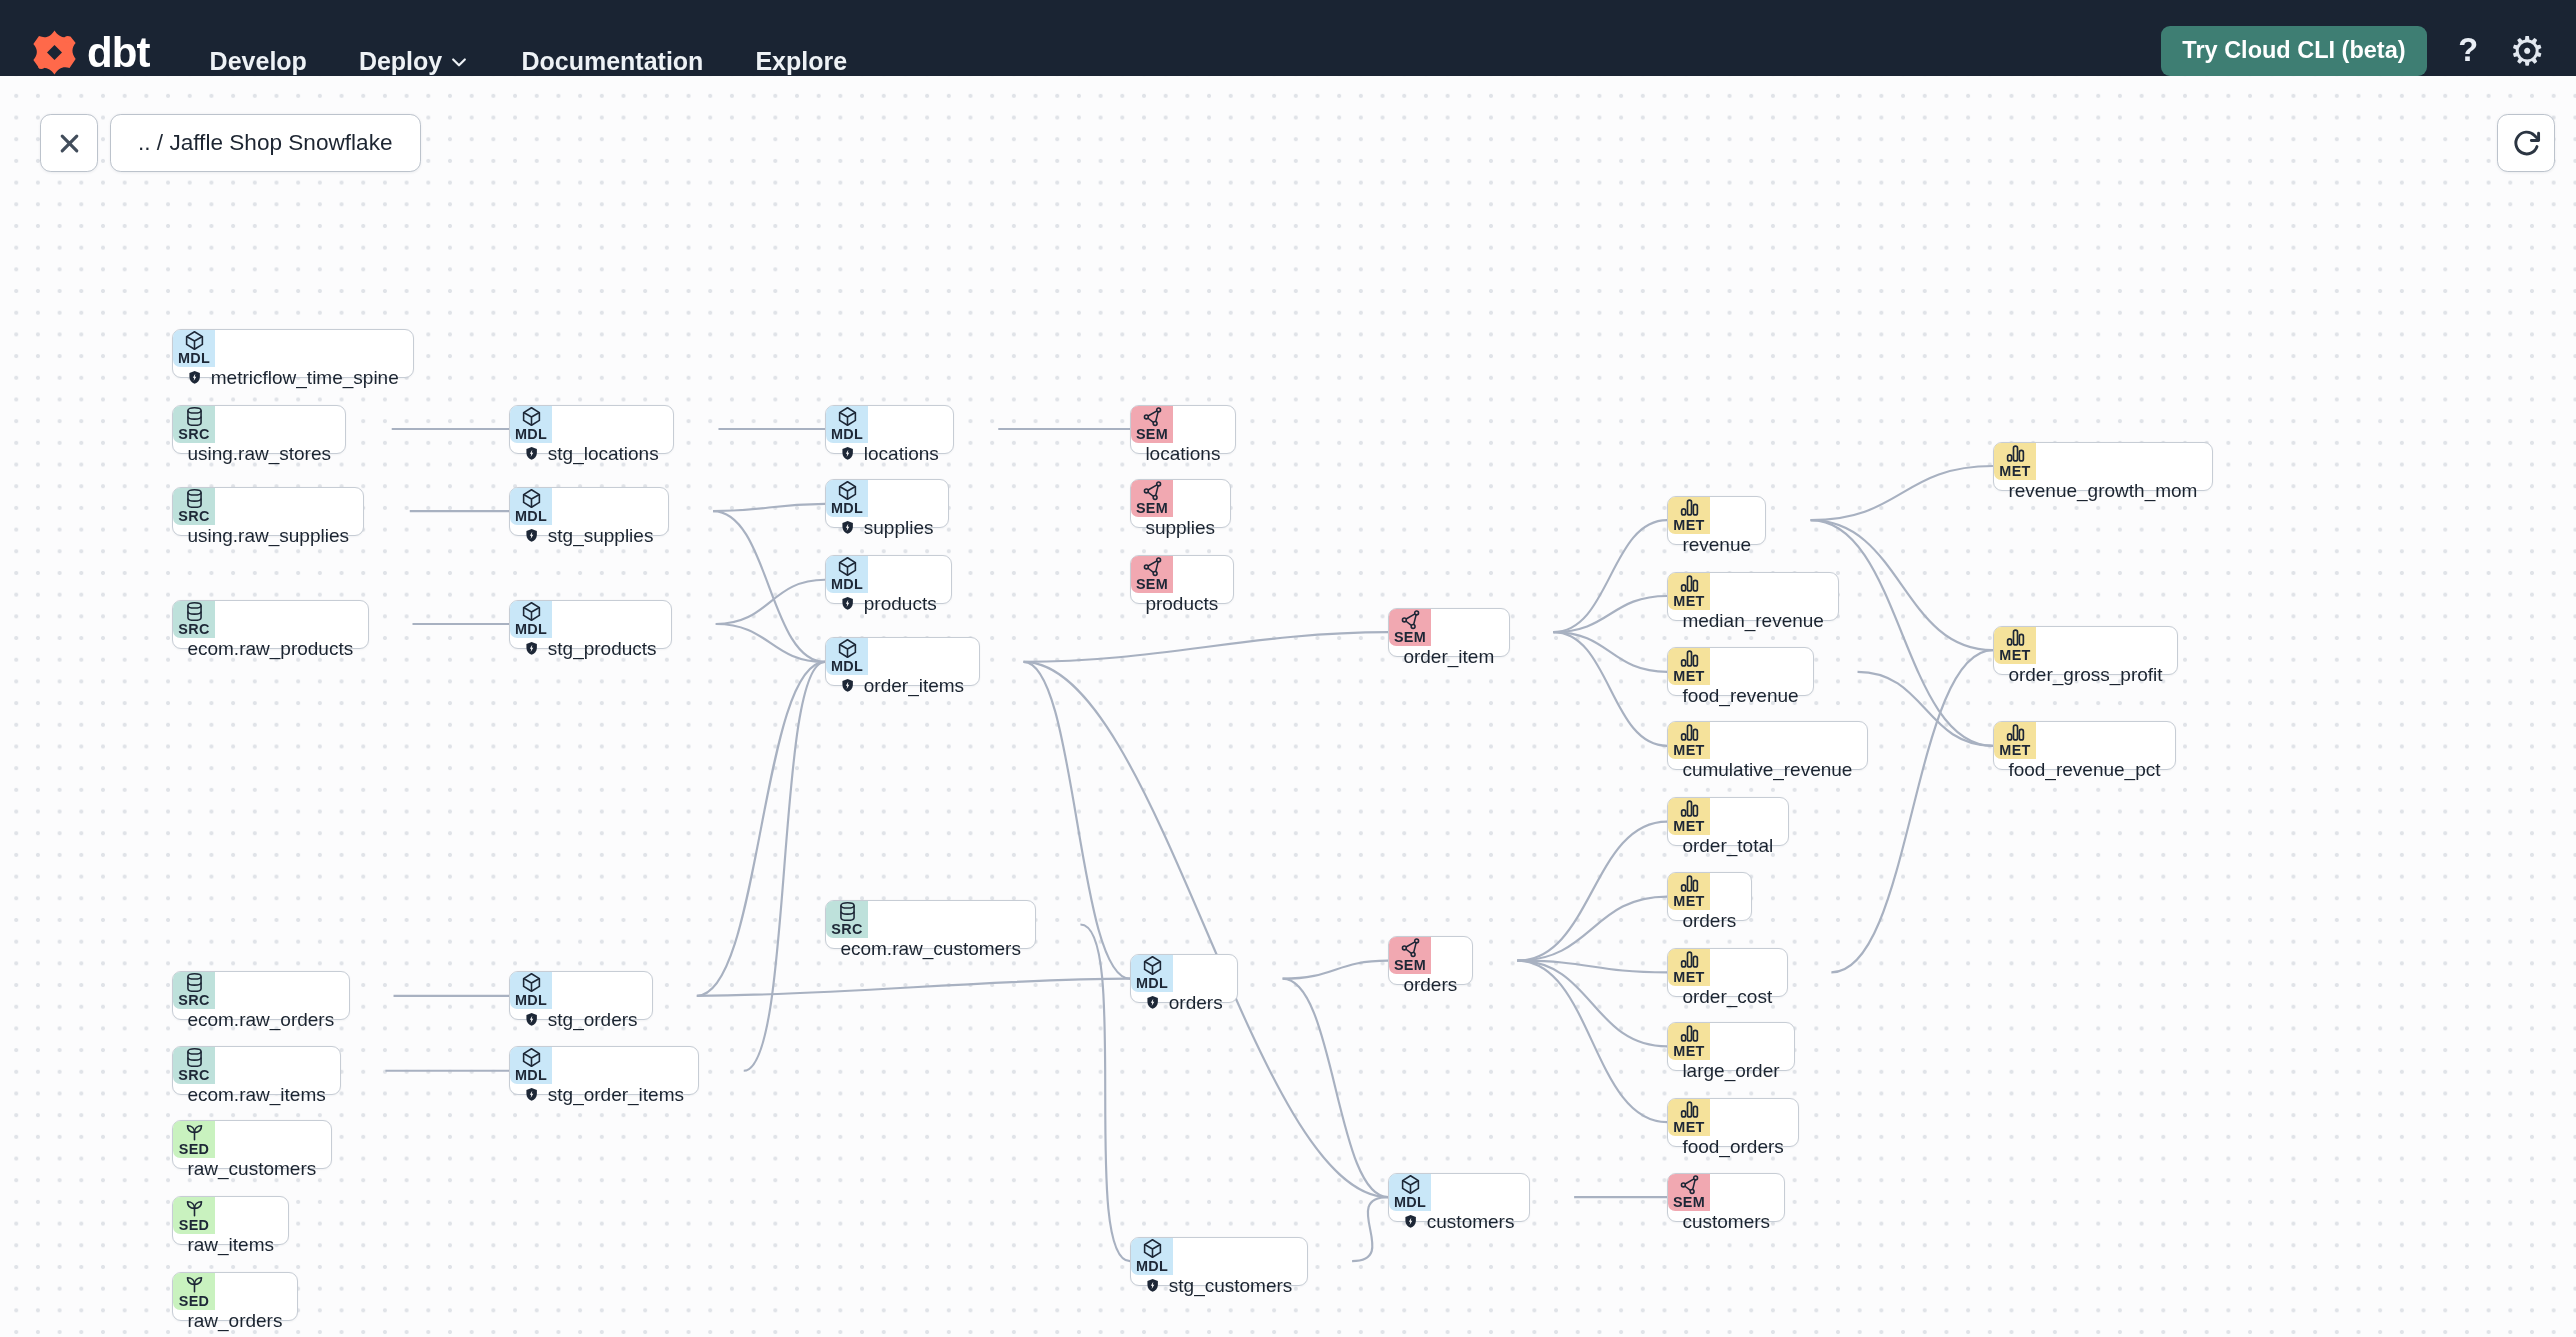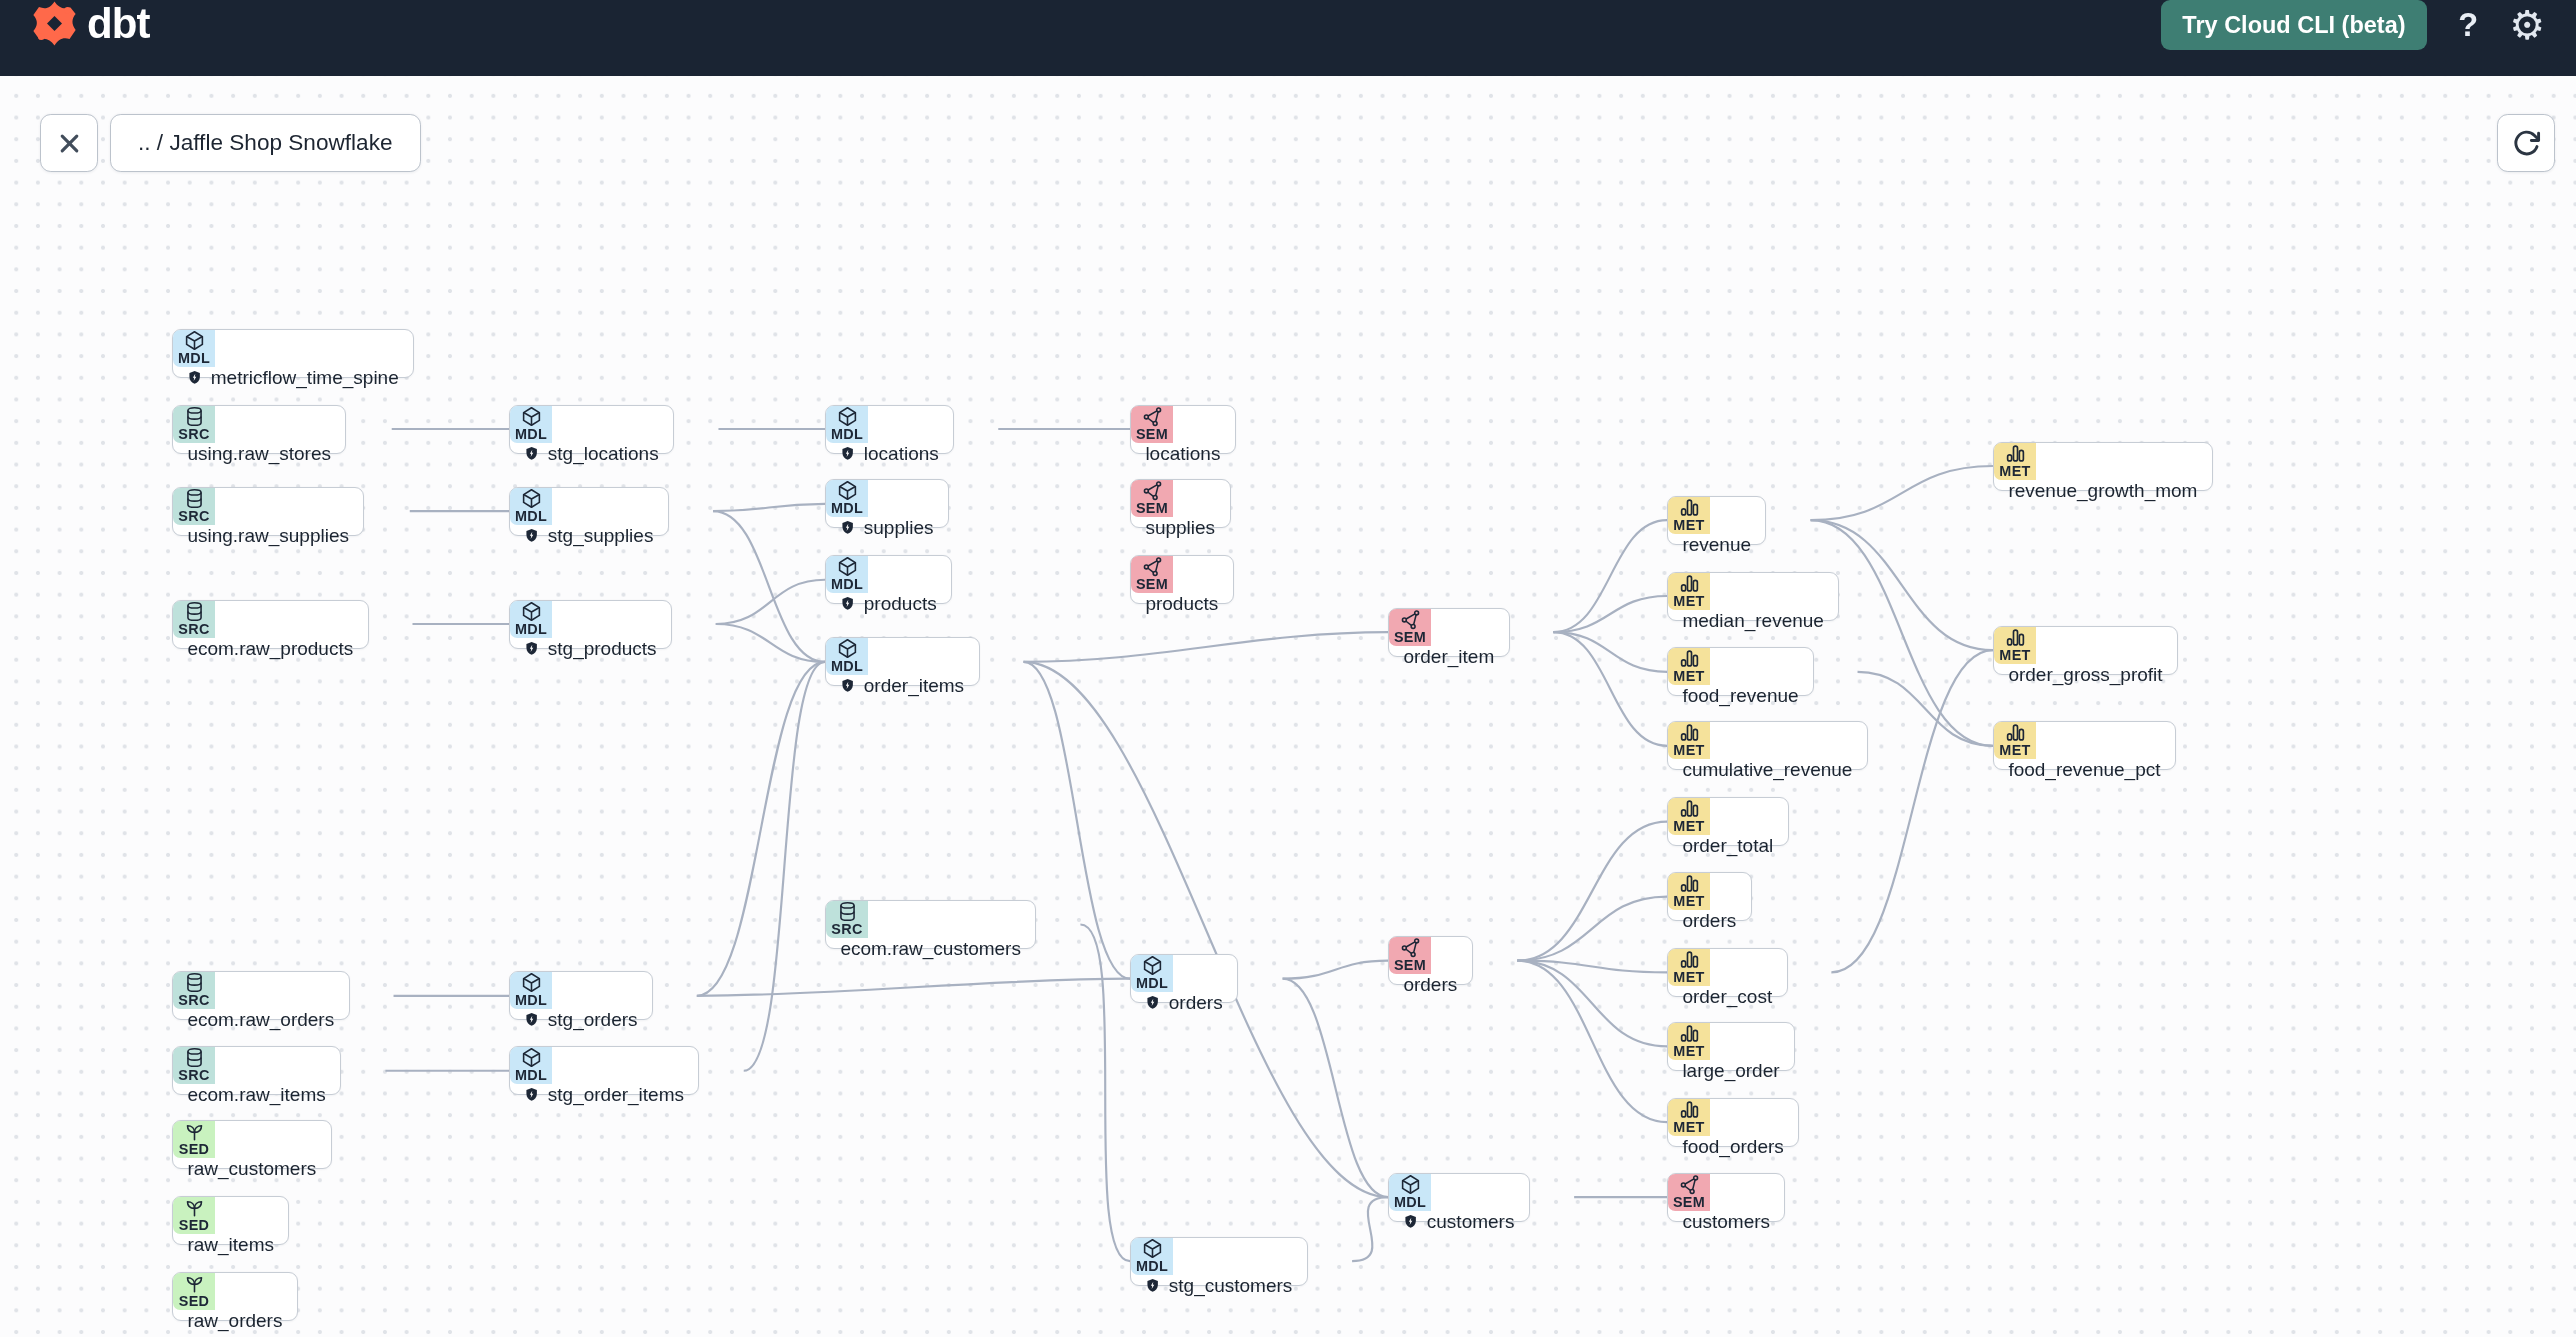--- a/index.html
+++ b/index.html
@@ -1,19 +1,19 @@
 <!DOCTYPE html>
 <html style="font-size:14.4px"><head>
 <meta charset="utf-8">
 <style>
   * { margin:0; padding:0; box-sizing:border-box; }
   html,body { width:2576px; height:1338px; overflow:hidden; font-family:"Liberation Sans", sans-serif; }
 
   
-  #navbar { position:relative; height:76px; background:#1a2433; display:flex; align-items:flex-start; padding:0 31px; }
+  #navbar { position:relative; height:76px; background:#1a2433; display:flex; align-items:flex-end; padding:0 31px; }
   .brand { display:flex; align-items:center; gap:9px; }
   .brand-word { color:#ffffff; font-size:42px; font-weight:700; letter-spacing:-0.9px; line-height:1; }
   .nav-menu { display:flex; align-items:center; gap:52px; margin-left:60px; }
   .nav-item { color:#eef2f6; font-size:25px; font-weight:600; display:flex; align-items:center; gap:7.2px; cursor:pointer; }
   .nav-right { margin-left:auto; display:flex; align-items:center; gap:31px; }
   .cta-btn { border:none; border-radius:9px; padding:11.7px 21.7px; font-size:23.5px; font-weight:600; color:#fff; cursor:pointer; font-family:inherit; }
   .proj-crumb { display:flex; align-items:center; gap:14.4px; }
   .org-name { color:#ffffff; font-size:25px; font-weight:700; }
   .path-sep { color:#8591a2; font-size:25px; }
   .proj-name { color:#f0f3f7; font-size:25px; font-weight:400; display:flex; align-items:center; gap:9px; cursor:pointer; }
@@ -54,20 +54,31 @@
     <span style="display:flex;">
       <svg width="47" height="47" viewBox="0 0 100 100">
         <path d="M50 3 C58 15 68 21 84 16 L95 30 C86 40 86 52 95 64 L82 83 C68 79 59 83 50 97 C41 84 31 80 18 84 L5 66 C15 55 15 43 5 32 L17 15 C33 21 42 15 50 3 Z" fill="#ff694a"></path>
         <path d="M50 34 L66 50 L50 66 L34 50 Z" fill="#1a2433"></path>
         <circle cx="78" cy="22" r="7" fill="#ff694a"></circle>
         <circle cx="22" cy="78" r="7" fill="#ff694a"></circle>
       </svg>
     </span>
     <span class="brand-word">dbt</span>
   </div>
+  <nav class="nav-menu">
+    <span class="nav-item">Develop</span>
+    <span class="nav-item">
+      <span>Deploy</span>
+      <svg width="20" height="20" viewBox="0 0 24 24" fill="none" stroke="#eef2f6" stroke-width="2.6" stroke-linecap="round" stroke-linejoin="round">
+          <path d="M5 9l7 7 7-7"></path>
+        </svg>
+    </span>
+    <span class="nav-item">Documentation</span>
+    <span class="nav-item">Explore</span>
+  </nav>
   <div class="nav-right">
     <button class="cta-btn" id="cta" style="background: rgb(62, 126, 115);">Try Cloud CLI (beta)</button>
     <span class="help-q">?</span>
     <span class="gear">⚙</span>
   </div>
 </header>
 
 <div id="canvas">
   <svg id="edges" viewBox="0 0 2854 1398" width="2576" height="1262">
       <path d="M434 391 C499 391 499 391 564 391" fill="none" stroke="#a8b1c1" stroke-width="2.4"></path>

